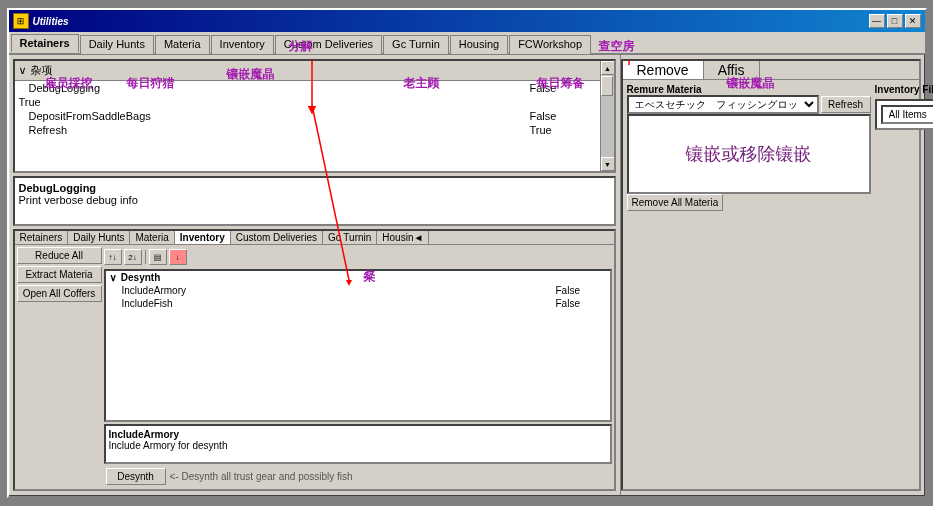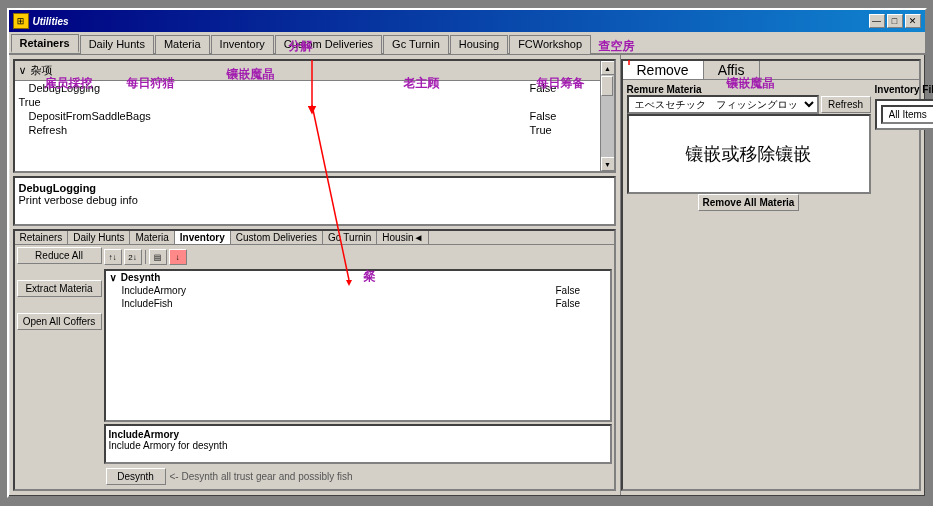--- a/index.html
+++ b/index.html
@@ -269,21 +269,21 @@
       display: flex;
       flex: 1;
       padding: 2px;
       gap: 2px;
     }
 
     .inner-left {
       width: 85px;
       display: flex;
       flex-direction: column;
-      gap: 16px;
+      gap: 2px;
     }
 
     .win-btn {
       padding: 2px 4px;
       background: #d4d0c8;
       border: 1px solid #ffffff;
       border-right-color: #808080;
       border-bottom-color: #808080;
       font-size: 10px;
       cursor: pointer;
@@ -413,21 +413,21 @@
       border-left-color: #404040;
       background: white;
       min-height: 80px;
       display: flex;
       align-items: center;
       justify-content: center;
     }
 
     .materia-center-text {
       font-size: 18px;
-      color: #000000;
+      color: #701a75;
     }
 
     .right-right {
       border: 2px solid #808080;
       border-top-color: #404040;
       border-left-color: #404040;
       background: white;
       padding: 4px;
       display: flex;
       flex-direction: column;
@@ -455,22 +455,21 @@
 
     .right-right-col {
       width: 90px;
       display: flex;
       flex-direction: column;
       gap: 4px;
     }
 
     .remove-btn-row {
       display: flex;
-      justify-content: center;
-      font-weight: bold;
+      justify-content: flex-start;
     }
 
     
     .scroll-thumb {
       width: 12px;
       height: 20px;
       background: #d4d0c8;
       border: 1px solid #ffffff;
       border-right-color: #808080;
       border-bottom-color: #808080;

